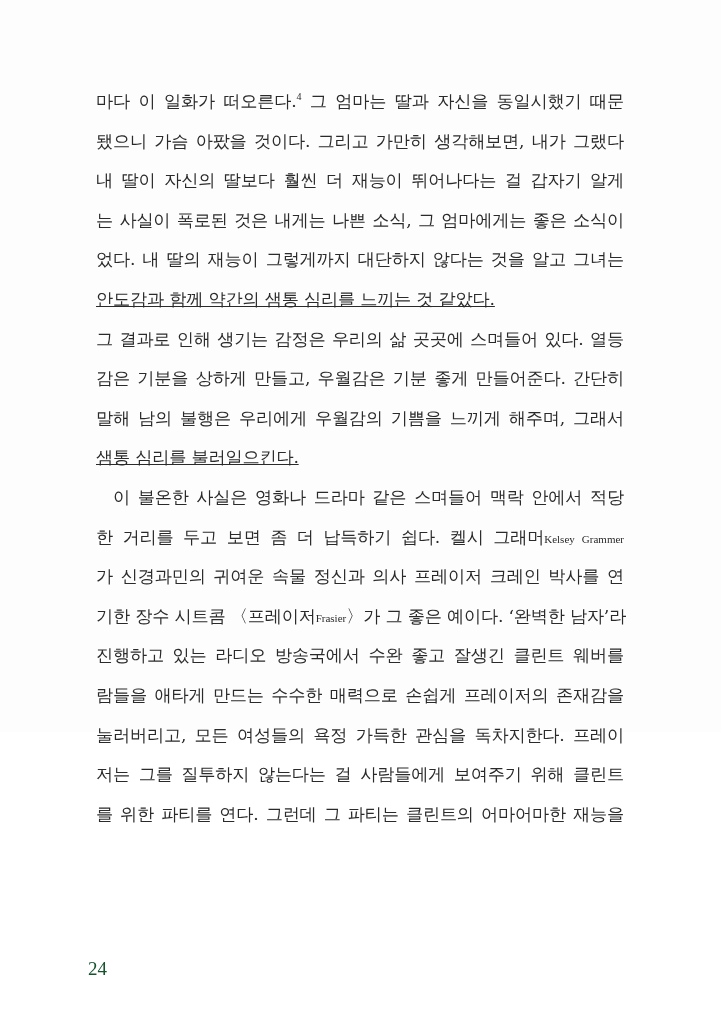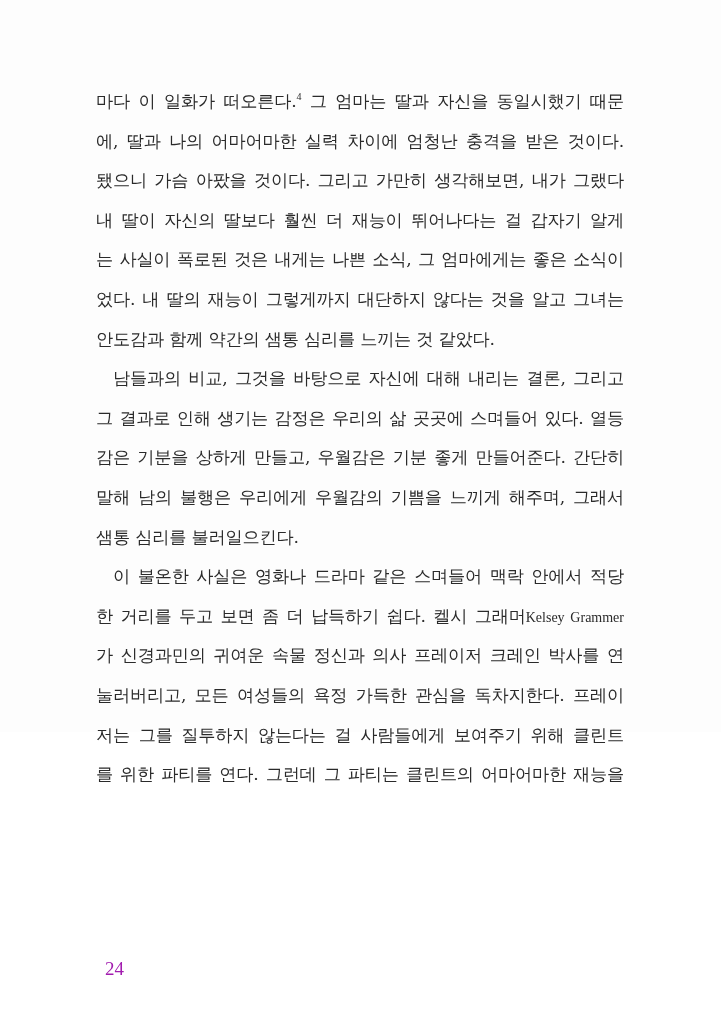--- a/index.html
+++ b/index.html
@@ -34,66 +34,68 @@
       line-height: 39.6px;
       font-size: 17.2px;
       white-space: nowrap;
       letter-spacing: -0.2px;
       text-align: justify;
       text-align-last: justify;
       overflow: visible;
     }
     .line.last {
       text-align-last: left;
+      text-decoration: underline;
     }
     .line.indent {
       padding-left: 17px;
     }
     .latin-small {
       font-family: "Liberation Serif", "DejaVu Serif", serif;
-      font-size: 14px;
+      font-size: 11px;
       letter-spacing: 0;
     }
     sup.fn {
       font-family: "Liberation Serif", serif;
       font-size: 10px;
       vertical-align: 7px;
       line-height: 0;
     }
     .page-number {
       position: absolute;
-      left: 105px;
+      left: 88px;
       top: 958px;
       font-family: "Liberation Serif", "DejaVu Serif", serif;
       font-size: 19px;
-      color: #a21caf;
+      color: #14532d;
     }
   </style>
 </head>
 <body>
 
 <div class="page">
   <div class="body-text">
 
     <div class="line"><span>마다 이 일화가 떠오른다.</span><sup class="fn">4</sup><span> 그 엄마는 딸과 자신을 동일시했기 때문</span></div>
-    <div class="line">에, 딸과 나의 어마어마한 실력 차이에 엄청난 충격을 받은 것이다.</div>
     <div class="line">됐으니 가슴 아팠을 것이다. 그리고 가만히 생각해보면, 내가 그랬다</div>
     <div class="line">내 딸이 자신의 딸보다 훨씬 더 재능이 뛰어나다는 걸 갑자기 알게</div>
     <div class="line">는 사실이 폭로된 것은 내게는 나쁜 소식, 그 엄마에게는 좋은 소식이</div>
     <div class="line">었다. 내 딸의 재능이 그렇게까지 대단하지 않다는 것을 알고 그녀는</div>
     <div class="line last">안도감과 함께 약간의 샘통 심리를 느끼는 것 같았다.</div>
 
-    <div class="line indent">남들과의 비교, 그것을 바탕으로 자신에 대해 내리는 결론, 그리고</div>
     <div class="line">그 결과로 인해 생기는 감정은 우리의 삶 곳곳에 스며들어 있다. 열등</div>
     <div class="line">감은 기분을 상하게 만들고, 우월감은 기분 좋게 만들어준다. 간단히</div>
     <div class="line">말해 남의 불행은 우리에게 우월감의 기쁨을 느끼게 해주며, 그래서</div>
     <div class="line last">샘통 심리를 불러일으킨다.</div>
 
     <div class="line indent">이 불온한 사실은 영화나 드라마 같은 스며들어 맥락 안에서 적당</div>
     <div class="line"><span>한 거리를 두고 보면 좀 더 납득하기 쉽다. 켈시 그래머</span><span class="latin-small">Kelsey Grammer</span></div>
     <div class="line">가 신경과민의 귀여운 속물 정신과 의사 프레이저 크레인 박사를 연</div>
+    <div class="line"><span>기한 장수 시트콤 〈프레이저</span><span class="latin-small">Frasier</span><span>〉가 그 좋은 예이다. ‘완벽한 남자’라</span></div>
+    <div class="line">진행하고 있는 라디오 방송국에서 수완 좋고 잘생긴 클린트 웨버를</div>
+    <div class="line">람들을 애타게 만드는 수수한 매력으로 손쉽게 프레이저의 존재감을</div>
     <div class="line">눌러버리고, 모든 여성들의 욕정 가득한 관심을 독차지한다. 프레이</div>
     <div class="line">저는 그를 질투하지 않는다는 걸 사람들에게 보여주기 위해 클린트</div>
     <div class="line">를 위한 파티를 연다. 그런데 그 파티는 클린트의 어마어마한 재능을</div>
   </div>
 
   <div class="page-number">24</div>
 </div>
 
 </body></html>

